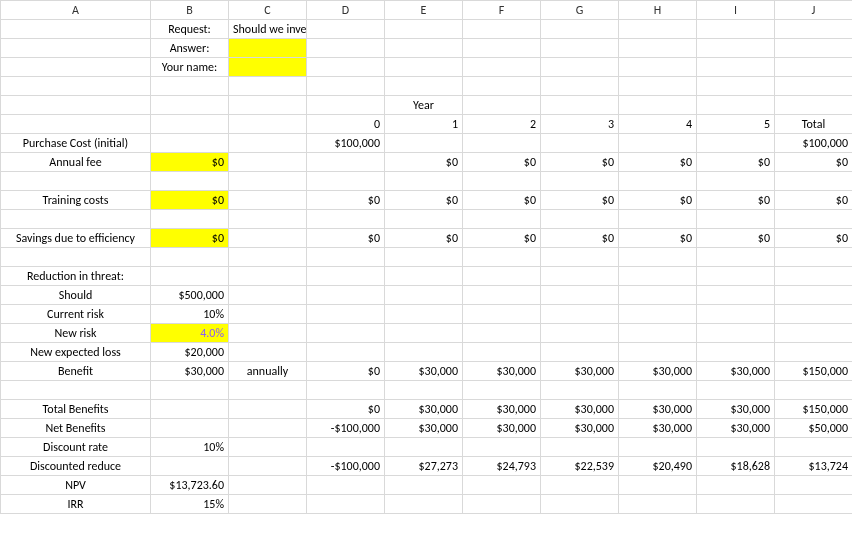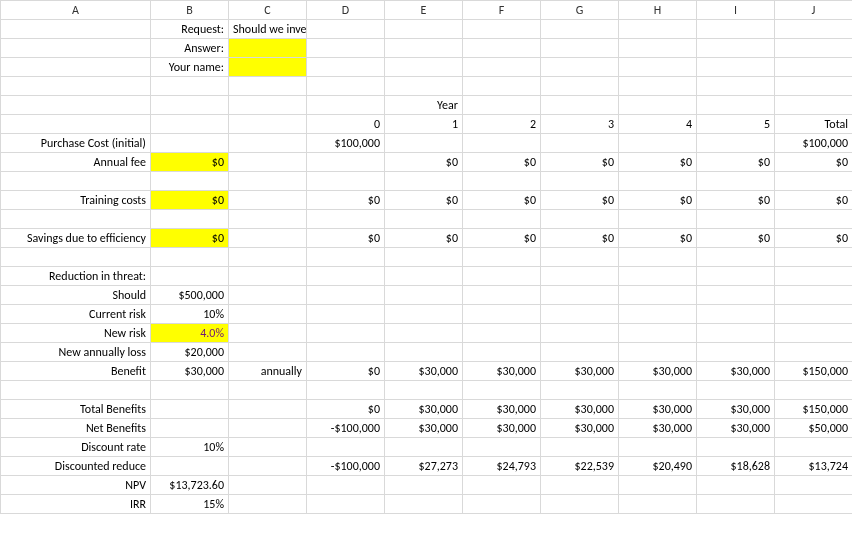--- a/index.html
+++ b/index.html
@@ -10,23 +10,23 @@
   .col-B{width:78px}
   .col-C{width:78px}
   .col-D{width:78px}
   .col-E{width:78px}
   .col-F{width:78px}
   .col-G{width:78px}
   .col-H{width:78px}
   .col-I{width:78px}
   .col-J{width:78px}
   .rgt{text-align:right}
-  .lft{text-align:right}
+  .lft{text-align:center}
   .hl{background:#ffff00}
-  .red{color:#701a75}
+  .red{color:#8b5cf6}
   .nowrap-over{position:relative}
   .nowrap-over span{position:absolute;left:4px;top:2px;white-space:nowrap}
 </style>
 </head>
 <body>
 
 <table>
 <colgroup>
 <col class="col-A">
       <col class="col-B">
@@ -254,21 +254,21 @@
 <td></td>
         <td></td>
         <td></td>
         <td></td>
         <td></td>
         <td></td>
         <td></td>
         <td></td>
 </tr>
 <tr>
-<td class="lft">New annually loss</td>
+<td class="lft">New expected loss</td>
 <td class="rgt">$20,000</td>
 <td></td>
         <td></td>
         <td></td>
         <td></td>
         <td></td>
         <td></td>
         <td></td>
         <td></td>
 </tr>

